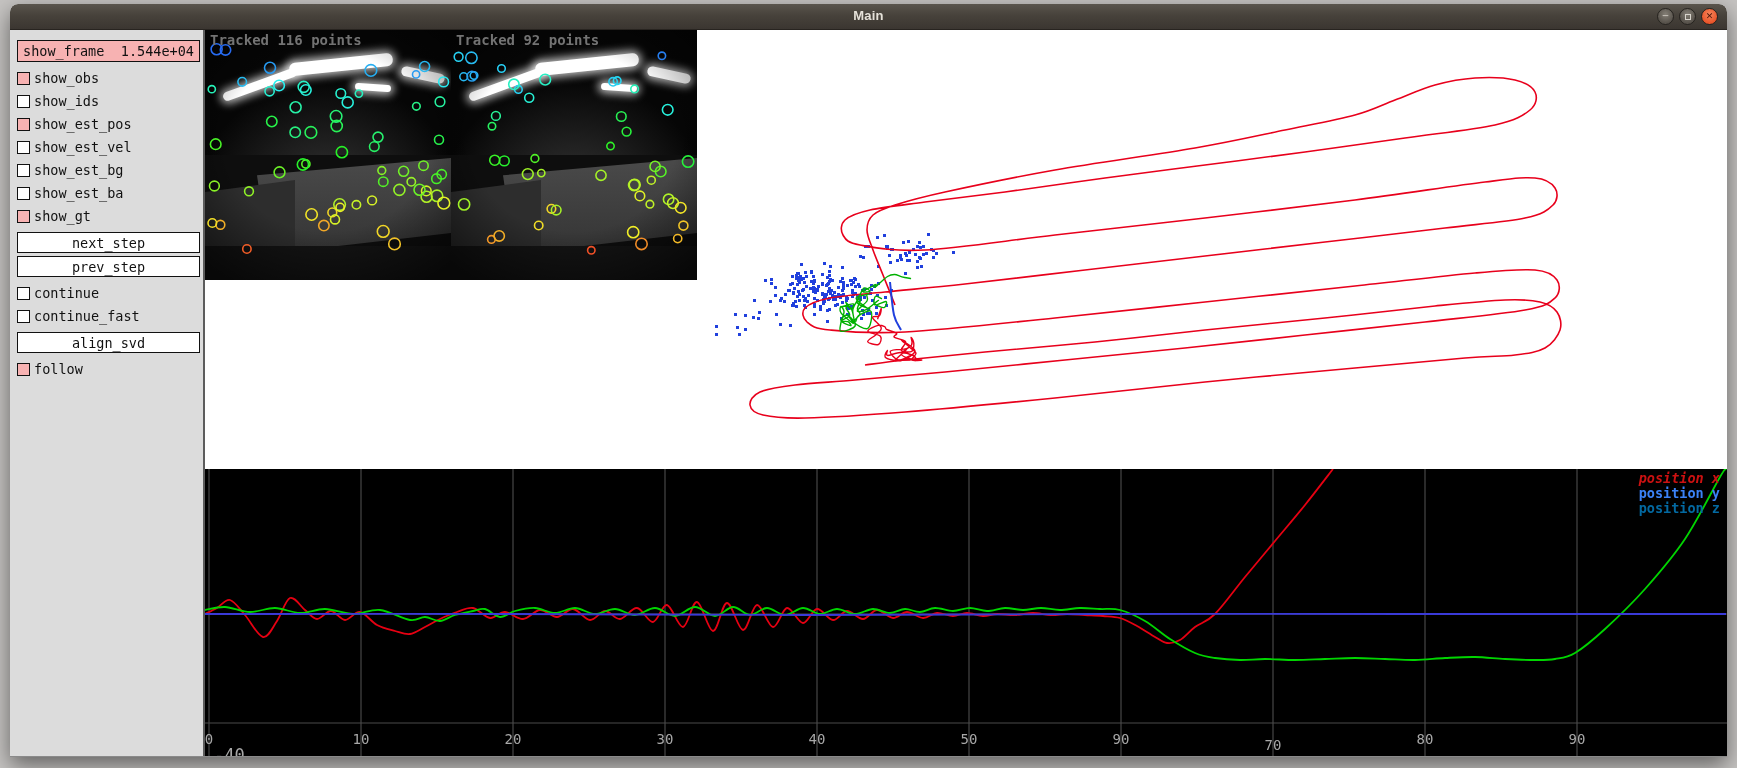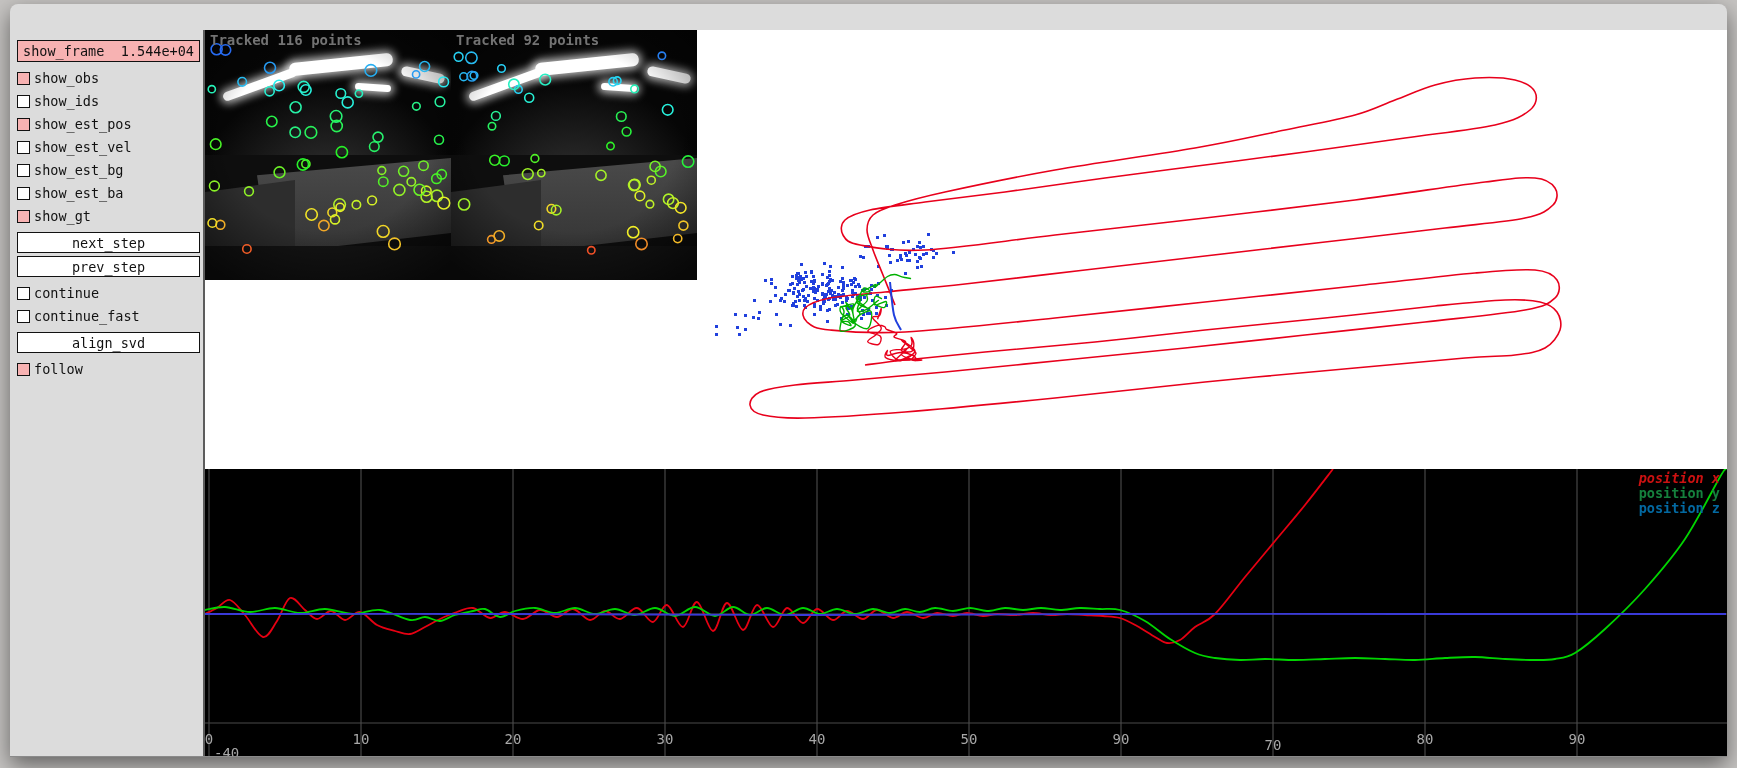--- a/index.html
+++ b/index.html
@@ -51,28 +51,38 @@
   .cam .streak{position:absolute;background:#fff;border-radius:6px;
     box-shadow:0 0 8px 3px rgba(255,255,255,.75);}
   .cam .vig{position:absolute;inset:0;
     background:radial-gradient(ellipse 75% 65% at 50% 45%,transparent 55%,rgba(0,0,0,.6));}
   .cam svg{position:absolute;inset:0;}
   .camstatus{position:absolute;left:5px;top:2px;color:#737373;font:bold 14px "DejaVu Sans Mono",monospace;}
   
   #plot{position:absolute;left:0;top:439px;width:1522px;height:288px;background:#000;overflow:hidden;}
   #plot svg{position:absolute;inset:0;}
   .ticklbl{position:absolute;color:#a8a8a8;font-size:14px;width:40px;text-align:center;}
-  #neg40{position:absolute;left:9px;top:276px;color:#a8a8a8;font-size:14px;}
+  #neg40{position:absolute;left:9px;top:276px;color:#a8a8a8;font-size:17px;}
   #legend{position:absolute;right:7px;top:2px;text-align:right;font:bold 13.5px "DejaVu Sans Mono",monospace;line-height:15px;}
 </style>
 </head>
 <body>
 
 <div id="stage">
   <div id="window">
+    <div id="titlebar">
+      <div id="title">Main</div>
+      <div id="winbtns">
+        <div class="wbtn">─</div>
+        <div class="wbtn">
+            <span class="sq"></span>
+          </div>
+        <div class="wbtn close">✕</div>
+      </div>
+    </div>
     <div id="content">
       <div id="panel">
           <div class="pw slider">
             <div>show_frame</div>
             <div>1.544e+04</div>
           </div>
           <div class="pw chkrow">
             <div class="chkbox on"></div>
             <div>show_obs</div>
           </div>
@@ -532,20 +542,20 @@
             <div class="ticklbl" style="left: 440px; top: 262px;">30</div>
             <div class="ticklbl" style="left: 592px; top: 262px;">40</div>
             <div class="ticklbl" style="left: 744px; top: 262px;">50</div>
             <div class="ticklbl" style="left: 896px; top: 262px;">90</div>
             <div class="ticklbl" style="left: 1048px; top: 268px;">70</div>
             <div class="ticklbl" style="left: 1200px; top: 262px;">80</div>
             <div class="ticklbl" style="left: 1352px; top: 262px;">90</div>
             <div id="neg40">-40</div>
             <div id="legend">
               <div style="color: rgb(204, 17, 17); font-style: italic;">position x</div>
-              <div style="color: #15803d;">position y</div>
+              <div style="color: #3b82f6;">position y</div>
               <div style="color: #0369a1;">position z</div>
             </div>
           </div>
       </div>
     </div>
   </div>
 </div>
 
 </body></html>

